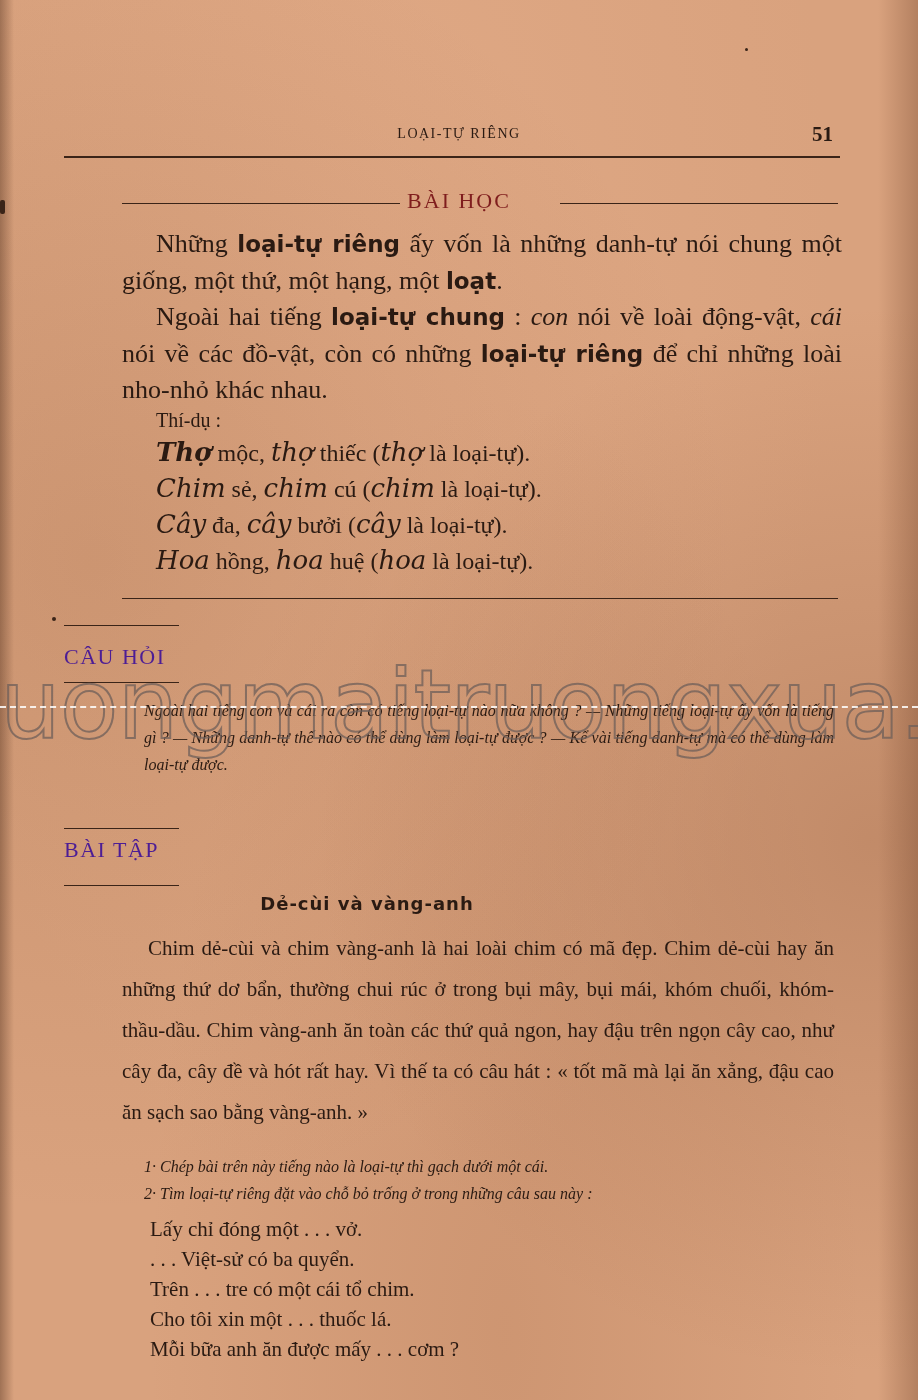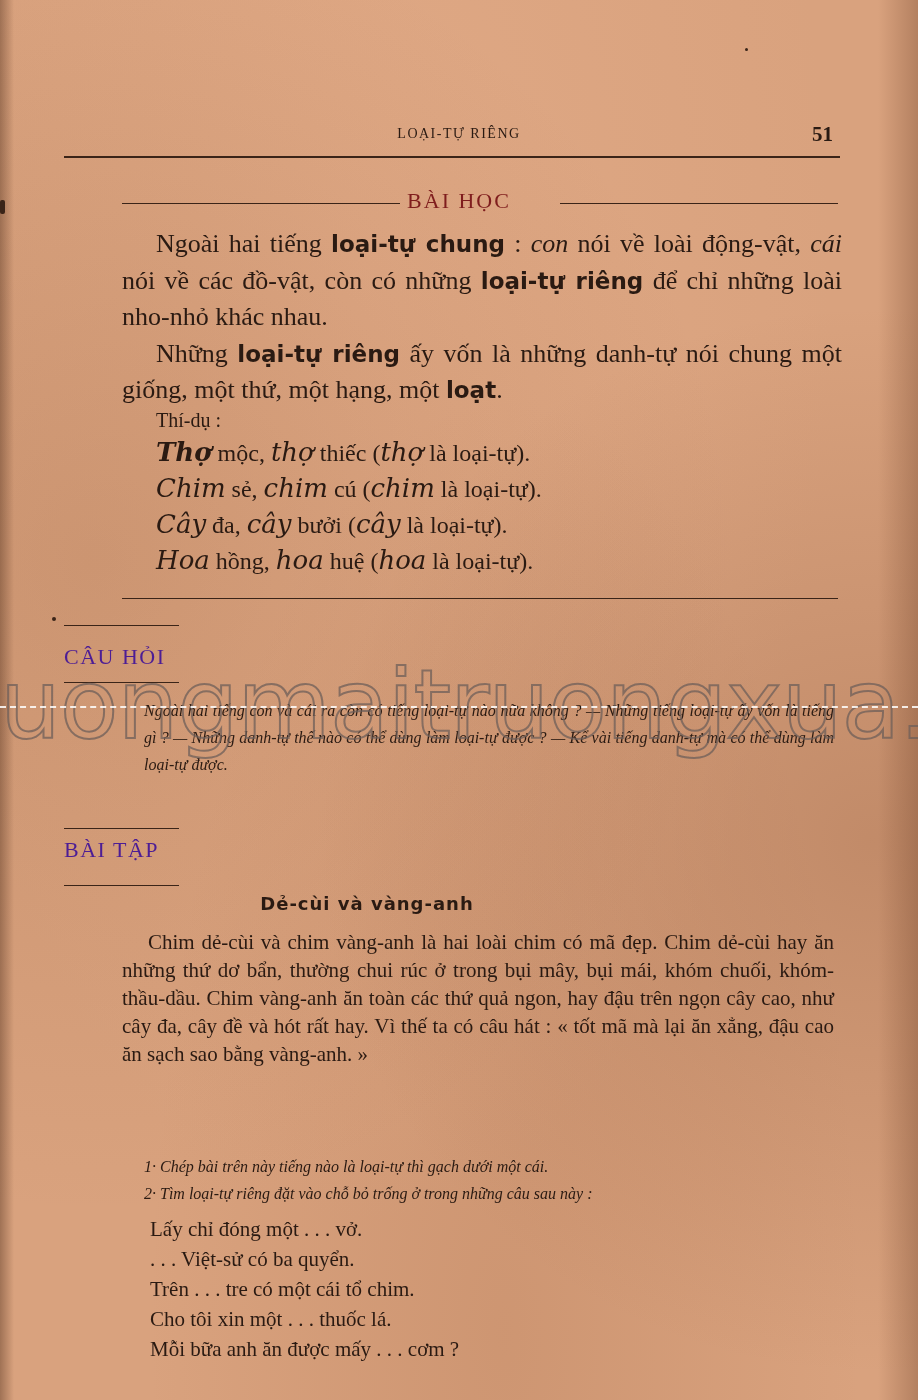--- a/index.html
+++ b/index.html
@@ -34,21 +34,21 @@
     .examples { left: 156px; top: 405px; font-family: "Liberation Serif", serif; font-size: 24px; line-height: 35px; }
     .examples .label { font-size: 20px; line-height: 30px; }
     .examples i { font-family: "DejaVu Serif", serif; font-style: italic; font-size: 26px; }
     .examples .strong-i { font-weight: bold; }
     .section-left { left: 64px; font-family: "Liberation Serif", serif; font-size: 22px; letter-spacing: 1.5px; color: #4c1d95; }
     .questions { left: 144px; top: 697px; width: 690px; font-family: "Liberation Serif", serif;
       font-style: italic; font-size: 16px; line-height: 27px; text-align: justify; }
     .story-title { left: 0; width: 734px; top: 893px; text-align: center;
       font-family: "DejaVu Sans", sans-serif; font-weight: bold; font-size: 18px; letter-spacing: 1px; }
     .story { left: 122px; top: 928px; width: 712px; font-family: "Liberation Serif", serif;
-      font-size: 21px; line-height: 28px; text-align: justify; }
+      font-size: 21px; line-height: 41px; text-align: justify; }
     .story p { margin: 0; text-indent: 26px; }
     .tasks { left: 144px; top: 1153px; width: 700px; font-family: "Liberation Serif", serif;
       font-style: italic; font-size: 16px; line-height: 27px; }
     .fill { left: 150px; top: 1214px; font-family: "Liberation Serif", serif; font-size: 21px; line-height: 30px; }
     .watermark { left: 0; top: 650px; width: 918px; white-space: nowrap; overflow: hidden;
       font-family: "DejaVu Sans", sans-serif; font-size: 96px; letter-spacing: -1px; line-height: 110px;
       color: transparent; -webkit-text-stroke: 2px rgba(110,95,90,0.75); }
     .wm-line { left: 0; top: 706px; width: 918px; border-top: 2px dashed rgba(255,255,255,0.85); position: absolute; }
     .speck { position: absolute; width: 4px; height: 4px; border-radius: 50%; background: #3a2418; }
   </style>
@@ -61,24 +61,24 @@
 <div class="abs header-title">LOẠI-TỰ RIÊNG</div>
 <div class="abs page-number">51</div>
 <div class="rule" style="left:64px; top:156px; width:776px;"></div>
 
 <div class="rule thin" style="left:122px; top:203px; width:278px;"></div>
 <div class="abs section-center">BÀI HỌC</div>
 <div class="rule thin" style="left:560px; top:203px; width:278px;"></div>
 
 <div class="abs lesson">
   <p class="indent">
-    <span>Ngoài hai tiếng </span><span class="kw">loại-tự chung</span><span> : </span><i>con</i><span> nói về loài động-vật, </span><i>cái</i><span> nói về các đồ-vật, còn có những </span><span class="kw">loại-tự riêng</span><span> để chỉ những loài nho-nhỏ khác nhau.</span>
+    <span>Những </span><span class="kw">loại-tự riêng</span><span> ấy vốn là những danh-tự nói chung một giống, một thứ, một hạng, một </span><span class="kw">loạt</span><span>.</span>
   </p>
   <p class="indent">
-    <span>Những </span><span class="kw">loại-tự riêng</span><span> ấy vốn là những danh-tự nói chung một giống, một thứ, một hạng, một </span><span class="kw">loạt</span><span>.</span>
+    <span>Ngoài hai tiếng </span><span class="kw">loại-tự chung</span><span> : </span><i>con</i><span> nói về loài động-vật, </span><i>cái</i><span> nói về các đồ-vật, còn có những </span><span class="kw">loại-tự riêng</span><span> để chỉ những loài nho-nhỏ khác nhau.</span>
   </p>
 </div>
 
 <div class="abs examples">
   <div class="label">Thí-dụ :</div>
   <div><i class="strong-i">Thợ</i><span> mộc, </span><i>thợ</i><span> thiếc (</span><i>thợ</i><span> là loại-tự).</span></div>
   <div><i>Chim</i><span> sẻ, </span><i>chim</i><span> cú (</span><i>chim</i><span> là loại-tự).</span></div>
   <div><i>Cây</i><span> đa, </span><i>cây</i><span> bưởi (</span><i>cây</i><span> là loại-tự).</span></div>
   <div><i>Hoa</i><span> hồng, </span><i>hoa</i><span> huệ (</span><i>hoa</i><span> là loại-tự).</span></div>
 </div>

